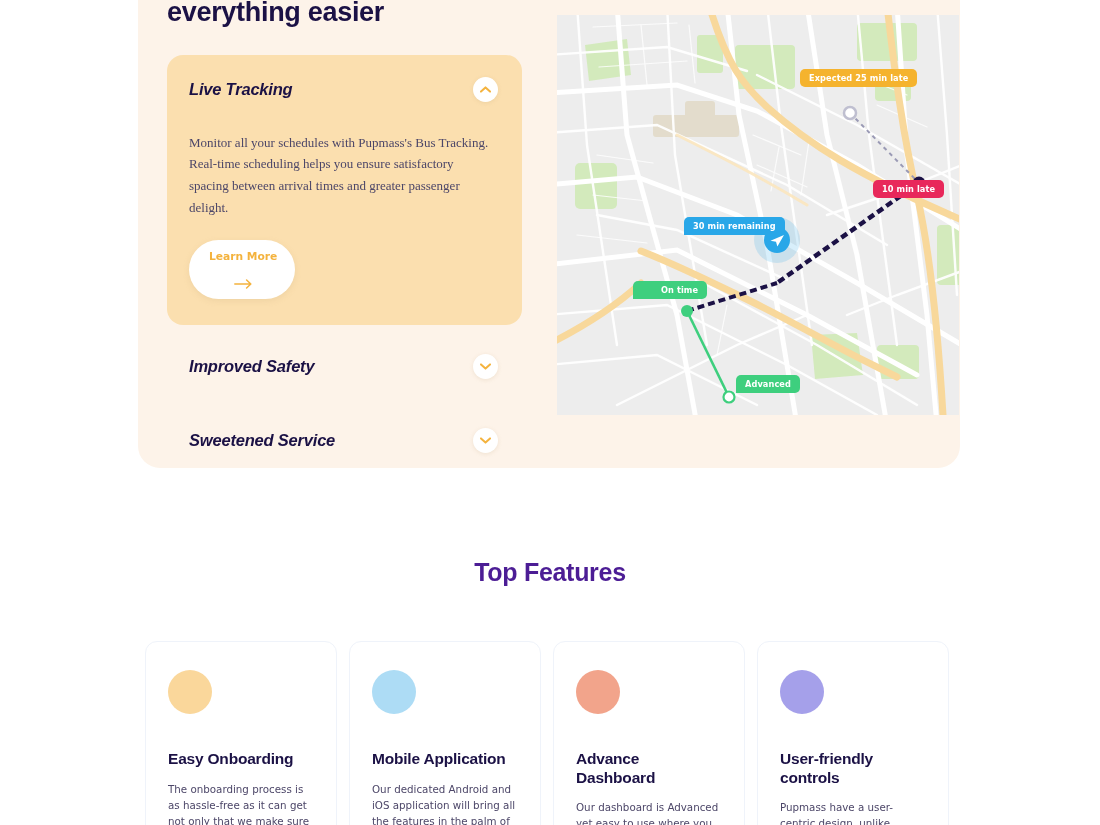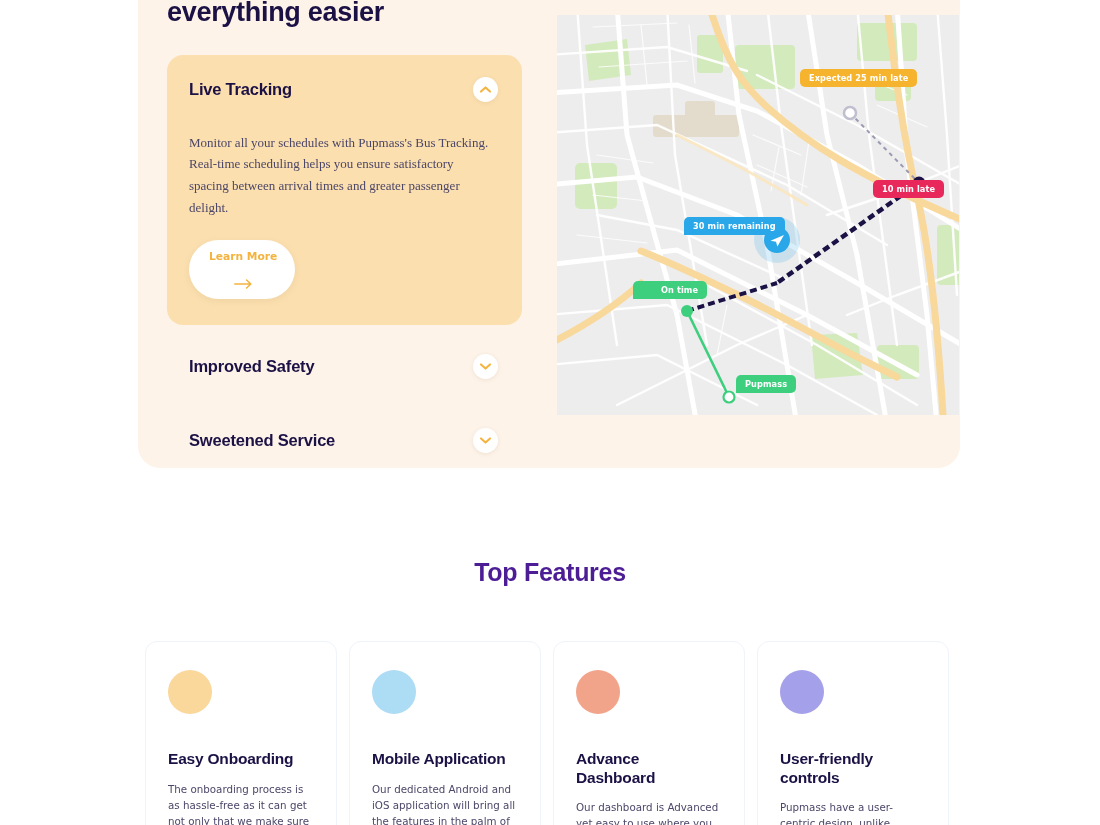--- a/index.html
+++ b/index.html
@@ -33,21 +33,21 @@
   .acc-item.open{
     background:#FBDFAF;
     border-radius:16px;
     padding:22px 24px 26px 22px;
   }
   .acc-item.closed{
     padding:20px 24px 20px 22px;
     margin-top:9px;
   }
   .acc-head{
-    display:flex; align-items:center; justify-content:space-between;
+    display:flex; align-items:center; justify-content:space-between;font-style:italic;
   }
   .acc-title{
     font-size:16.5px; font-weight:700; color:#1B1145; letter-spacing:-0.2px;
   }
   .acc-btn{
     width:25px; height:25px; border-radius:50%;
     background:#ffffff; border:none; cursor:pointer;
     display:flex; align-items:center; justify-content:center;
     box-shadow:0 1px 4px rgba(180,150,100,0.18);
     flex:0 0 auto;
@@ -262,21 +262,21 @@
 
       <circle cx="220" cy="225" r="23" fill="#29A7E8" opacity="0.18"></circle>
       <circle cx="220" cy="225" r="13" fill="#29A7E8"></circle>
       <path d="M227 220 L213.5 225.8 L219 226.8 L220.4 231.6 Z" fill="#ffffff"></path>
     </svg>
 
     <div class="map-pill pill-expected">Expected 25 min late</div>
     <div class="map-pill pill-late">10 min late</div>
     <div class="map-pill pill-remaining">30 min remaining</div>
     <div class="map-pill pill-ontime">On time</div>
-    <div class="map-pill pill-started">Pupmass</div>
+    <div class="map-pill pill-started">Advanced</div>
   </div>
 
   <h2 class="top-features-title">Top Features</h2>
 
   <div class="cards-row">
 
     <div class="feat-card">
       <div class="feat-circle" style="background:#FAD79B"></div>
       <div class="feat-title">Easy Onboarding</div>
       <div class="feat-desc">The onboarding process is as hassle-free as it can get not only that we make sure that our support</div>

